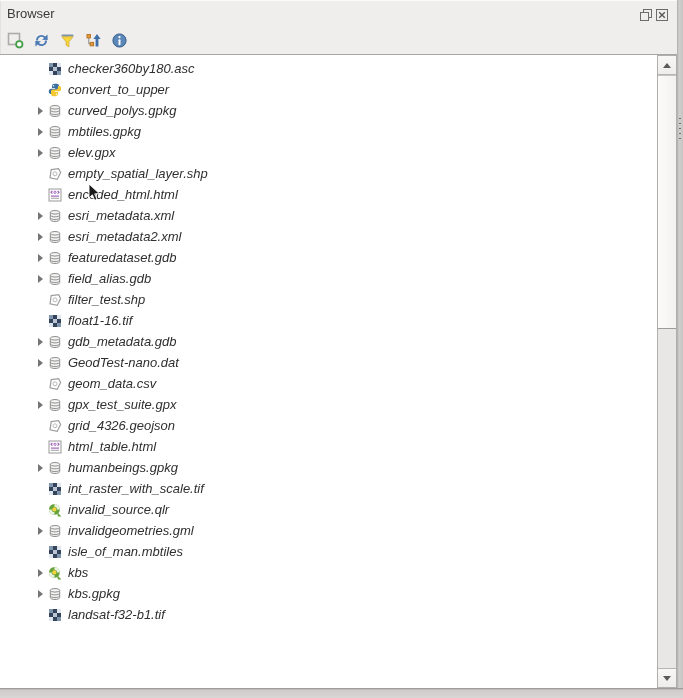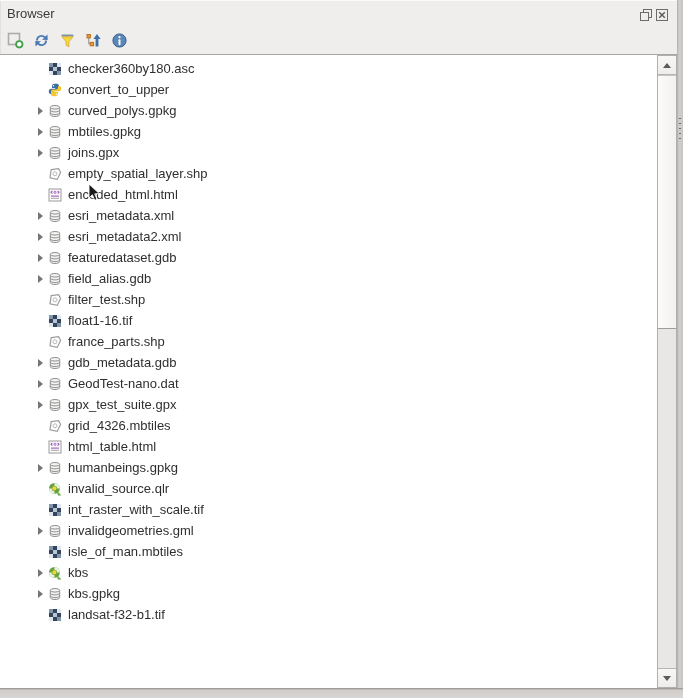--- a/index.html
+++ b/index.html
@@ -12,21 +12,21 @@
   .winbtns{position:absolute;right:8px;top:8px;display:flex;gap:2px;}
   .winbtn{border:none;background:transparent;padding:0;margin:0;width:14px;height:14px;cursor:default;display:block;}
   .winbtn svg{display:block;}
 
   
   .toolbar{position:absolute;left:2px;top:27px;height:26px;display:flex;align-items:center;}
   .tbtn{border:none;background:transparent;width:26px;height:24px;padding:0;margin:0;display:flex;align-items:center;justify-content:center;}
   .tbtn svg{display:block;}
 
   
-  .treewrap{position:absolute;left:0;top:54px;width:683px;height:634px;background:var(--tree-bg);border-top:1px solid var(--border);box-sizing:border-box;padding-top:3px;overflow:hidden;}
+  .treewrap{position:absolute;left:0;top:54px;width:683px;height:634px;background:var(--tree-bg);border-top:1px solid var(--border);box-sizing:border-box;padding-top:3px;overflow:hidden;font-style:italic;}
   .row{height:21px;display:flex;align-items:center;white-space:nowrap;}
   .arrow{width:14px;margin-left:33px;display:flex;align-items:center;justify-content:center;flex:0 0 auto;}
   .arrow .tri{width:0;height:0;border-left:5px solid #757575;border-top:4px solid transparent;border-bottom:4px solid transparent;}
   .icon{width:16px;height:16px;margin-right:5px;display:flex;align-items:center;justify-content:center;flex:0 0 auto;}
   .icon svg{display:block;}
   .label{font-size:13px;color:var(--text);}
 
   
   .scrollbar{position:absolute;left:657px;top:55px;width:20px;height:633px;background:var(--scrollbar-track);border:1px solid #b1afad;box-sizing:border-box;}
   .sb-btn{position:absolute;left:0;width:18px;height:18px;background:linear-gradient(#f8f7f6,#efedeb);display:flex;align-items:center;justify-content:center;}
@@ -176,21 +176,21 @@
           <span class="tri"></span>
         </span>
         <span class="icon">
           <svg width="14" height="14" viewBox="0 0 14 14">
             <path d="M2.3 3.3v7.3c0 1.05 2.1 1.9 4.7 1.9s4.7-0.85 4.7-1.9V3.3" fill="#f5f4f3" stroke="var(--icon-gray)"></path>
             <ellipse cx="7" cy="3.3" rx="4.7" ry="1.8" fill="#f5f4f3" stroke="var(--icon-gray)"></ellipse>
             <path d="M2.3 6c0 1.05 2.1 1.9 4.7 1.9S11.7 7.05 11.7 6" fill="none" stroke="var(--icon-gray)"></path>
             <path d="M2.3 8.7c0 1.05 2.1 1.9 4.7 1.9s4.7-0.85 4.7-1.9" fill="none" stroke="var(--icon-gray)"></path>
           </svg>
         </span>
-        <span class="label">joins.gpx</span>
+        <span class="label">elev.gpx</span>
       </div>
       <div class="row">
         <span class="arrow"></span>
         <span class="icon">
           <svg width="14" height="14" viewBox="0 0 14 14">
             <path d="M3.2 2.6 L10.6 1.6 L12.6 5.4 L9.2 12.4 L2 10.8 Z" fill="none" stroke="#9d9d9d" stroke-width="1.2"></path>
             <circle cx="7" cy="6.8" r="2" fill="none" stroke="#b9b9b9" stroke-width="1"></circle>
           </svg>
         </span>
         <span class="label">empty_spatial_layer.shp</span>
@@ -285,56 +285,56 @@
             <rect x="5" y="5" width="4" height="4" fill="#b9c5d3"></rect>
             <rect x="9" y="5" width="4" height="4" fill="var(--raster-dark)"></rect>
             <rect x="1" y="9" width="4" height="4" fill="#dfe6ee"></rect>
             <rect x="5" y="9" width="4" height="4" fill="var(--raster-dark)"></rect>
             <rect x="9" y="9" width="4" height="4" fill="var(--raster-mid)"></rect>
           </svg>
         </span>
         <span class="label">float1-16.tif</span>
       </div>
       <div class="row">
+        <span class="arrow">
+          <span class="tri"></span>
+        </span>
+        <span class="icon">
+          <svg width="14" height="14" viewBox="0 0 14 14">
+            <path d="M2.3 3.3v7.3c0 1.05 2.1 1.9 4.7 1.9s4.7-0.85 4.7-1.9V3.3" fill="#f5f4f3" stroke="var(--icon-gray)"></path>
+            <ellipse cx="7" cy="3.3" rx="4.7" ry="1.8" fill="#f5f4f3" stroke="var(--icon-gray)"></ellipse>
+            <path d="M2.3 6c0 1.05 2.1 1.9 4.7 1.9S11.7 7.05 11.7 6" fill="none" stroke="var(--icon-gray)"></path>
+            <path d="M2.3 8.7c0 1.05 2.1 1.9 4.7 1.9s4.7-0.85 4.7-1.9" fill="none" stroke="var(--icon-gray)"></path>
+          </svg>
+        </span>
+        <span class="label">gdb_metadata.gdb</span>
+      </div>
+      <div class="row">
+        <span class="arrow">
+          <span class="tri"></span>
+        </span>
+        <span class="icon">
+          <svg width="14" height="14" viewBox="0 0 14 14">
+            <path d="M2.3 3.3v7.3c0 1.05 2.1 1.9 4.7 1.9s4.7-0.85 4.7-1.9V3.3" fill="#f5f4f3" stroke="var(--icon-gray)"></path>
+            <ellipse cx="7" cy="3.3" rx="4.7" ry="1.8" fill="#f5f4f3" stroke="var(--icon-gray)"></ellipse>
+            <path d="M2.3 6c0 1.05 2.1 1.9 4.7 1.9S11.7 7.05 11.7 6" fill="none" stroke="var(--icon-gray)"></path>
+            <path d="M2.3 8.7c0 1.05 2.1 1.9 4.7 1.9s4.7-0.85 4.7-1.9" fill="none" stroke="var(--icon-gray)"></path>
+          </svg>
+        </span>
+        <span class="label">GeodTest-nano.dat</span>
+      </div>
+      <div class="row">
         <span class="arrow"></span>
         <span class="icon">
           <svg width="14" height="14" viewBox="0 0 14 14">
             <path d="M3.2 2.6 L10.6 1.6 L12.6 5.4 L9.2 12.4 L2 10.8 Z" fill="none" stroke="#9d9d9d" stroke-width="1.2"></path>
             <circle cx="7" cy="6.8" r="2" fill="none" stroke="#b9b9b9" stroke-width="1"></circle>
           </svg>
         </span>
-        <span class="label">france_parts.shp</span>
-      </div>
-      <div class="row">
-        <span class="arrow">
-          <span class="tri"></span>
-        </span>
-        <span class="icon">
-          <svg width="14" height="14" viewBox="0 0 14 14">
-            <path d="M2.3 3.3v7.3c0 1.05 2.1 1.9 4.7 1.9s4.7-0.85 4.7-1.9V3.3" fill="#f5f4f3" stroke="var(--icon-gray)"></path>
-            <ellipse cx="7" cy="3.3" rx="4.7" ry="1.8" fill="#f5f4f3" stroke="var(--icon-gray)"></ellipse>
-            <path d="M2.3 6c0 1.05 2.1 1.9 4.7 1.9S11.7 7.05 11.7 6" fill="none" stroke="var(--icon-gray)"></path>
-            <path d="M2.3 8.7c0 1.05 2.1 1.9 4.7 1.9s4.7-0.85 4.7-1.9" fill="none" stroke="var(--icon-gray)"></path>
-          </svg>
-        </span>
-        <span class="label">gdb_metadata.gdb</span>
-      </div>
-      <div class="row">
-        <span class="arrow">
-          <span class="tri"></span>
-        </span>
-        <span class="icon">
-          <svg width="14" height="14" viewBox="0 0 14 14">
-            <path d="M2.3 3.3v7.3c0 1.05 2.1 1.9 4.7 1.9s4.7-0.85 4.7-1.9V3.3" fill="#f5f4f3" stroke="var(--icon-gray)"></path>
-            <ellipse cx="7" cy="3.3" rx="4.7" ry="1.8" fill="#f5f4f3" stroke="var(--icon-gray)"></ellipse>
-            <path d="M2.3 6c0 1.05 2.1 1.9 4.7 1.9S11.7 7.05 11.7 6" fill="none" stroke="var(--icon-gray)"></path>
-            <path d="M2.3 8.7c0 1.05 2.1 1.9 4.7 1.9s4.7-0.85 4.7-1.9" fill="none" stroke="var(--icon-gray)"></path>
-          </svg>
-        </span>
-        <span class="label">GeodTest-nano.dat</span>
+        <span class="label">geom_data.csv</span>
       </div>
       <div class="row">
         <span class="arrow">
           <span class="tri"></span>
         </span>
         <span class="icon">
           <svg width="14" height="14" viewBox="0 0 14 14">
             <path d="M2.3 3.3v7.3c0 1.05 2.1 1.9 4.7 1.9s4.7-0.85 4.7-1.9V3.3" fill="#f5f4f3" stroke="var(--icon-gray)"></path>
             <ellipse cx="7" cy="3.3" rx="4.7" ry="1.8" fill="#f5f4f3" stroke="var(--icon-gray)"></ellipse>
             <path d="M2.3 6c0 1.05 2.1 1.9 4.7 1.9S11.7 7.05 11.7 6" fill="none" stroke="var(--icon-gray)"></path>
@@ -344,21 +344,21 @@
         <span class="label">gpx_test_suite.gpx</span>
       </div>
       <div class="row">
         <span class="arrow"></span>
         <span class="icon">
           <svg width="14" height="14" viewBox="0 0 14 14">
             <path d="M3.2 2.6 L10.6 1.6 L12.6 5.4 L9.2 12.4 L2 10.8 Z" fill="none" stroke="#9d9d9d" stroke-width="1.2"></path>
             <circle cx="7" cy="6.8" r="2" fill="none" stroke="#b9b9b9" stroke-width="1"></circle>
           </svg>
         </span>
-        <span class="label">grid_4326.mbtiles</span>
+        <span class="label">grid_4326.geojson</span>
       </div>
       <div class="row">
         <span class="arrow"></span>
         <span class="icon">
           <svg width="14" height="14" viewBox="0 0 14 14">
             <rect x="1" y="1" width="12" height="12" fill="#fdfdfd" stroke="#9a9a9a"></rect>
             <path d="M4.4 2.9 L3 4.3 L4.4 5.7 M9.6 2.9 L11 4.3 L9.6 5.7" fill="none" stroke="var(--html-purple)" stroke-width="1.1"></path>
             <circle cx="7" cy="4.3" r="1.1" fill="none" stroke="var(--html-purple)" stroke-width="0.9"></circle>
             <line x1="3" y1="8.1" x2="11" y2="8.1" stroke="var(--html-purple)" stroke-width="1.1"></line>
             <line x1="3" y1="10.3" x2="11" y2="10.3" stroke="#a8a8a8" stroke-width="1.1"></line>
@@ -372,52 +372,52 @@
         </span>
         <span class="icon">
           <svg width="14" height="14" viewBox="0 0 14 14">
             <path d="M2.3 3.3v7.3c0 1.05 2.1 1.9 4.7 1.9s4.7-0.85 4.7-1.9V3.3" fill="#f5f4f3" stroke="var(--icon-gray)"></path>
             <ellipse cx="7" cy="3.3" rx="4.7" ry="1.8" fill="#f5f4f3" stroke="var(--icon-gray)"></ellipse>
             <path d="M2.3 6c0 1.05 2.1 1.9 4.7 1.9S11.7 7.05 11.7 6" fill="none" stroke="var(--icon-gray)"></path>
             <path d="M2.3 8.7c0 1.05 2.1 1.9 4.7 1.9s4.7-0.85 4.7-1.9" fill="none" stroke="var(--icon-gray)"></path>
           </svg>
         </span>
         <span class="label">humanbeings.gpkg</span>
-      </div>
-      <div class="row">
-        <span class="arrow"></span>
-        <span class="icon">
-          <svg width="14" height="14" viewBox="0 0 14 14">
-            <circle cx="6.4" cy="6.4" r="5.4" fill="var(--qgis-green)"></circle>
-            <path d="M6.4 1 a5.4 5.4 0 0 1 5.4 5.4 h-2.7 a2.7 2.7 0 0 0 -2.7-2.7 z" fill="#eaf3e2"></path>
-            <path d="M6.4 11.8 a5.4 5.4 0 0 1 -5.4-5.4 h2.7 a2.7 2.7 0 0 0 2.7 2.7 z" fill="#eaf3e2"></path>
-            <circle cx="6.4" cy="6.4" r="2.1" fill="var(--qgis-yellow)"></circle>
-            <path d="M8.8 8.8 L13.4 13.4 L9.9 13.6 Z" fill="var(--qgis-green)"></path>
-          </svg>
-        </span>
-        <span class="label">invalid_source.qlr</span>
       </div>
       <div class="row">
         <span class="arrow"></span>
         <span class="icon">
           <svg width="14" height="14" viewBox="0 0 14 14">
             <rect x="1" y="1" width="4" height="4" fill="var(--raster-mid)"></rect>
             <rect x="5" y="1" width="4" height="4" fill="var(--raster-dark)"></rect>
             <rect x="9" y="1" width="4" height="4" fill="#dfe6ee"></rect>
             <rect x="1" y="5" width="4" height="4" fill="var(--raster-dark)"></rect>
             <rect x="5" y="5" width="4" height="4" fill="#b9c5d3"></rect>
             <rect x="9" y="5" width="4" height="4" fill="var(--raster-dark)"></rect>
             <rect x="1" y="9" width="4" height="4" fill="#dfe6ee"></rect>
             <rect x="5" y="9" width="4" height="4" fill="var(--raster-dark)"></rect>
             <rect x="9" y="9" width="4" height="4" fill="var(--raster-mid)"></rect>
           </svg>
         </span>
         <span class="label">int_raster_with_scale.tif</span>
       </div>
       <div class="row">
+        <span class="arrow"></span>
+        <span class="icon">
+          <svg width="14" height="14" viewBox="0 0 14 14">
+            <circle cx="6.4" cy="6.4" r="5.4" fill="var(--qgis-green)"></circle>
+            <path d="M6.4 1 a5.4 5.4 0 0 1 5.4 5.4 h-2.7 a2.7 2.7 0 0 0 -2.7-2.7 z" fill="#eaf3e2"></path>
+            <path d="M6.4 11.8 a5.4 5.4 0 0 1 -5.4-5.4 h2.7 a2.7 2.7 0 0 0 2.7 2.7 z" fill="#eaf3e2"></path>
+            <circle cx="6.4" cy="6.4" r="2.1" fill="var(--qgis-yellow)"></circle>
+            <path d="M8.8 8.8 L13.4 13.4 L9.9 13.6 Z" fill="var(--qgis-green)"></path>
+          </svg>
+        </span>
+        <span class="label">invalid_source.qlr</span>
+      </div>
+      <div class="row">
         <span class="arrow">
           <span class="tri"></span>
         </span>
         <span class="icon">
           <svg width="14" height="14" viewBox="0 0 14 14">
             <path d="M2.3 3.3v7.3c0 1.05 2.1 1.9 4.7 1.9s4.7-0.85 4.7-1.9V3.3" fill="#f5f4f3" stroke="var(--icon-gray)"></path>
             <ellipse cx="7" cy="3.3" rx="4.7" ry="1.8" fill="#f5f4f3" stroke="var(--icon-gray)"></ellipse>
             <path d="M2.3 6c0 1.05 2.1 1.9 4.7 1.9S11.7 7.05 11.7 6" fill="none" stroke="var(--icon-gray)"></path>
             <path d="M2.3 8.7c0 1.05 2.1 1.9 4.7 1.9s4.7-0.85 4.7-1.9" fill="none" stroke="var(--icon-gray)"></path>
           </svg>

